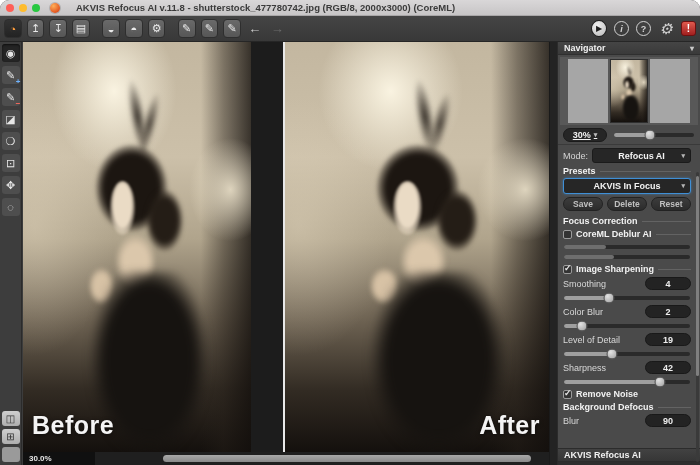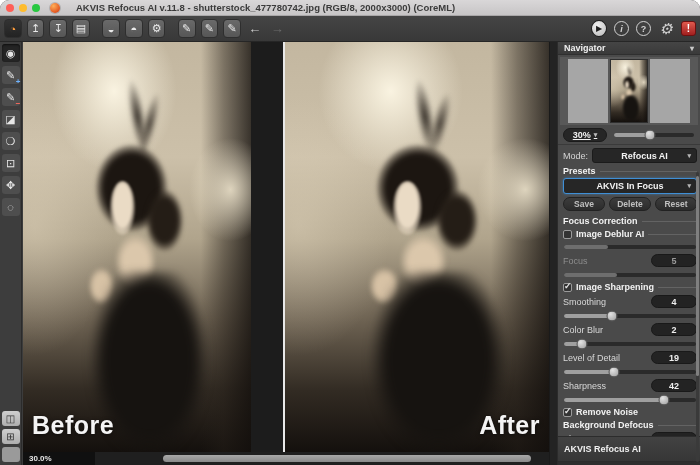--- a/index.html
+++ b/index.html
@@ -80,21 +80,21 @@
   .nav-header .arrow { margin-left:auto; color:#c9c9c9; font-size:8px; }
   .nav-canvas { height:68px; margin:2px 2px 0 2px; background:#585858; display:flex; align-items:stretch; justify-content:center; gap:2px; padding:2px; }
   .nav-side { width:40px; background:#a6a6a6; }
   .nav-thumb { position:relative; width:38px; overflow:hidden; border:1px solid #2e2e2e; }
   .nav-thumb .figure > div { filter:blur(1px); }
   .zoom-row { height:20px; display:flex; align-items:center; padding:0 5px; border-bottom:1px solid #3a3a3a; }
   .zoom-box { width:44px; height:14px; background:#262626; border:1px solid #1b1b1b; border-radius:7px; color:#f0f0f0; font-size:9px; font-weight:700; display:flex; align-items:center; justify-content:center; gap:3px;text-decoration:underline; }
   .zoom-box .arrow { font-size:7px; color:#bdbdbd; }
   .zoom-row .slider { flex:1; margin-left:7px; }
 
-  .settings { padding:3px 3px 0 5px; }
+  .settings { padding:3px 9px 0 5px; }
   .row { display:flex; align-items:center; }
   .mode-row { margin-bottom:3px; }
   .mode-label { color:#d6d6d6; font-size:9px; margin-right:4px; }
   .select { flex:1; height:15px; background:#262626; border:1px solid #1b1b1b; border-radius:3px; color:#f2f2f2; font-size:9px; font-weight:700; display:flex; align-items:center; justify-content:center; position:relative; }
   .select .arrow { position:absolute; right:5px; font-size:7px; color:#b5b5b5; }
   .select.preset { border:1.5px solid #3f8fd6; box-shadow:0 0 3px rgba(63,143,214,.6); height:16px; }
 
   .sechdr { display:flex; align-items:center; margin:3px 0 2px 0; }
   .sechdr span.t { color:#f2f2f2; font-size:9px; font-weight:700; white-space:nowrap; }
   .sechdr .line { flex:1; height:1px; background:#636363; margin-left:4px; }
@@ -113,21 +113,21 @@
   .plabel { color:#d8d8d8; font-size:9px; }
   .prow.disabled .plabel { color:#8d8d8d; }
   .pvalue { width:46px; height:13px; background:#232323; border:1px solid #191919; border-radius:7px; color:#efefef; font-size:9px; font-weight:700; display:flex; align-items:center; justify-content:center; }
   .prow.disabled .pvalue { color:#9a9a9a; }
 
   .slider { --pct:50%; position:relative; height:4px; background:#2a2a2a; border-radius:2px; margin:6px 1px 5px 1px; }
   .slider .fill { position:absolute; left:0; top:0; bottom:0; width:var(--pct); background:#9f9f9f; border-radius:2px; }
   .slider .knob { position:absolute; left:var(--pct); top:50%; transform:translate(-50%,-50%); width:11px; height:11px; border-radius:50%; background:radial-gradient(circle at 35% 30%, #e3e3e3, #9c9c9c); border:1px solid #565656; }
   .slider.disabled .fill { background:#6e6e6e; }
 
-  .panel-footer { position:absolute; left:0; right:0; bottom:3px; height:14px; background:linear-gradient(180deg,#424242,#363636); border-top:1px solid #2c2c2c; border-bottom:1px solid #2c2c2c; color:#f0f0f0; font-size:9px; font-weight:700; display:flex; align-items:center; padding:12px 6px; }
+  .panel-footer { position:absolute; left:0; right:0; bottom:3px; height:14px; background:linear-gradient(180deg,#424242,#363636); border-top:1px solid #2c2c2c; border-bottom:1px solid #2c2c2c; color:#f0f0f0; font-size:9px; font-weight:700; display:flex; align-items:center; padding:0 6px; }
   .footer-sliver { position:absolute; left:0; right:0; bottom:0; height:3px; background:#2e2e2e; }
   .sb-scroll { position:absolute; right:1px; top:130px; width:3px; height:290px; background:#3a3a3a; border-radius:2px; }
   .sb-thumb { position:absolute; left:0; right:0; top:4px; height:200px; background:#7f7f7f; border-radius:2px; }
 </style>
 </head>
 <body>
 
 <div class="window">
 
   <div class="titlebar">
@@ -335,30 +335,26 @@
         <div class="sbtn">Delete</div>
         <div class="sbtn">Reset</div>
       </div>
 
       <div class="sechdr">
         <span class="t">Focus Correction</span>
         <span class="line"></span>
       </div>
       <div class="chkrow">
         <span class="chk"></span>
-        <span class="chklabel">Image Deblur AI</span>
+        <span class="chklabel">CoreML Deblur AI</span>
         <span class="line"></span>
       </div>
       <div class="slider disabled" style="--pct: 33%;">
           <div class="fill"></div>
         </div>
-      <div class="prow disabled">
-        <span class="plabel">Focus</span>
-        <span class="pvalue">5</span>
-      </div>
       <div class="slider disabled" style="--pct: 40%;">
           <div class="fill"></div>
         </div>
 
       <div class="chkrow">
         <span class="chk on">
             <span class="tick">✓</span>
           </span>
         <span class="chklabel">Image Sharpening</span>
         <span class="line"></span>

